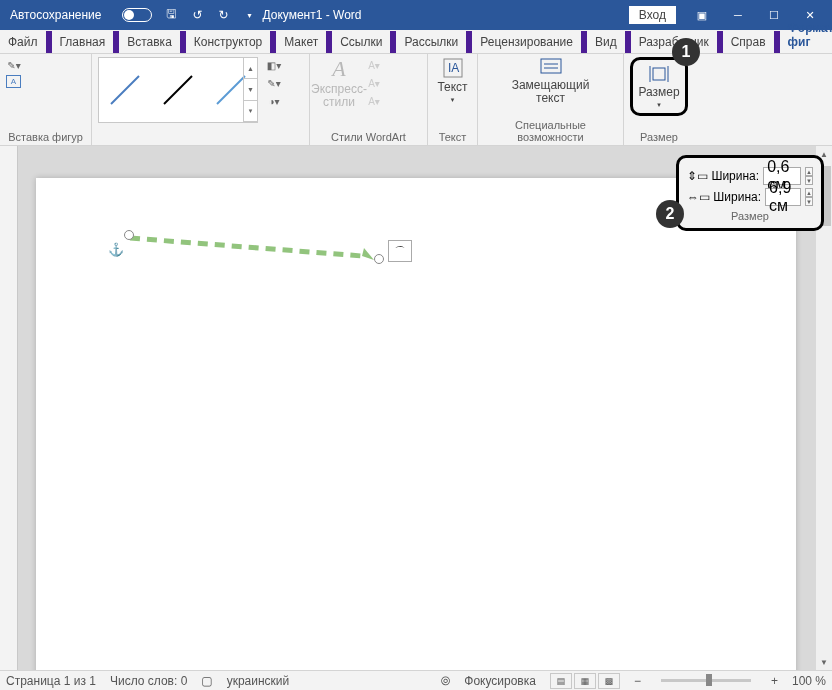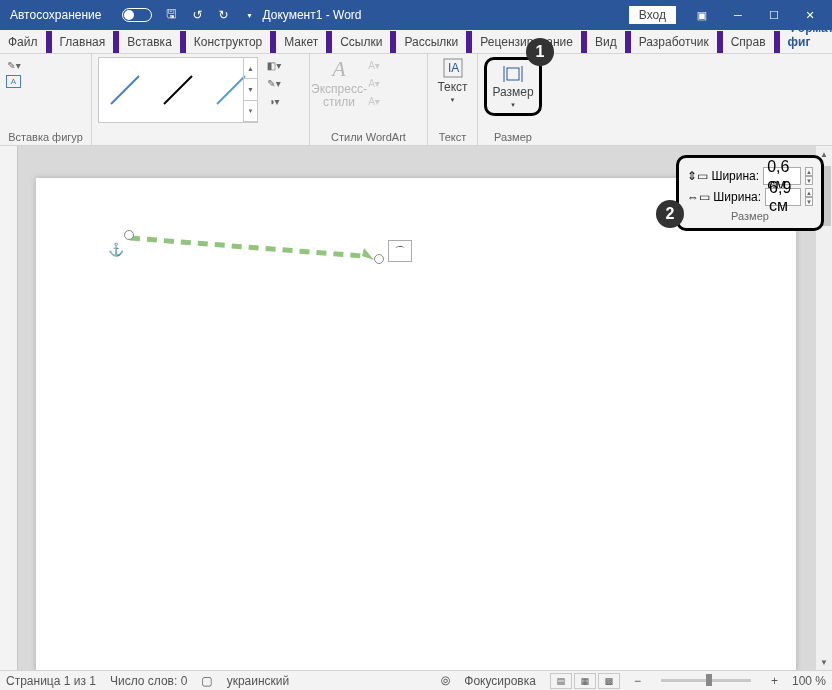--- a/index.html
+++ b/index.html
@@ -158,20 +158,34 @@
             <rect x="2" y="2" width="18" height="18" fill="none" stroke="#888"></rect>
             <text x="6" y="15" font-size="10" fill="#2b579a">IA</text>
           </svg>
         <span>Текст</span>
         <span style="font-size:7px">▾</span>
       </div>
     </div>
     <div class="group-label">Текст</div>
   </div>
 
+  <div class="group" style="width:146px">
+    <div class="group-body" style="justify-content:center;width:100%">
+      <div class="big-btn" style="width:80px">
+        <svg width="24" height="20">
+            <rect x="2" y="2" width="20" height="14" fill="none" stroke="#2b579a"></rect>
+            <line x1="5" y1="7" x2="19" y2="7" stroke="#2b579a"></line>
+            <line x1="5" y1="11" x2="19" y2="11" stroke="#2b579a"></line>
+          </svg>
+        <span style="white-space:pre-line">Замещающий
+текст</span>
+      </div>
+    </div>
+    <div class="group-label">Специальные возможности</div>
+  </div>
 
 
   <div class="group size-grp" style="width:70px;border-right:none">
     <div class="group-body" style="justify-content:center;width:100%">
       <div class="size-btn">
         <div class="big-btn" style="width:44px">
           <svg width="22" height="20">
               <rect x="5" y="4" width="12" height="12" fill="none" stroke="#2b579a"></rect>
               <line x1="2" y1="2" x2="2" y2="18" stroke="#2b579a"></line>
               <line x1="20" y1="2" x2="20" y2="18" stroke="#2b579a"></line>

